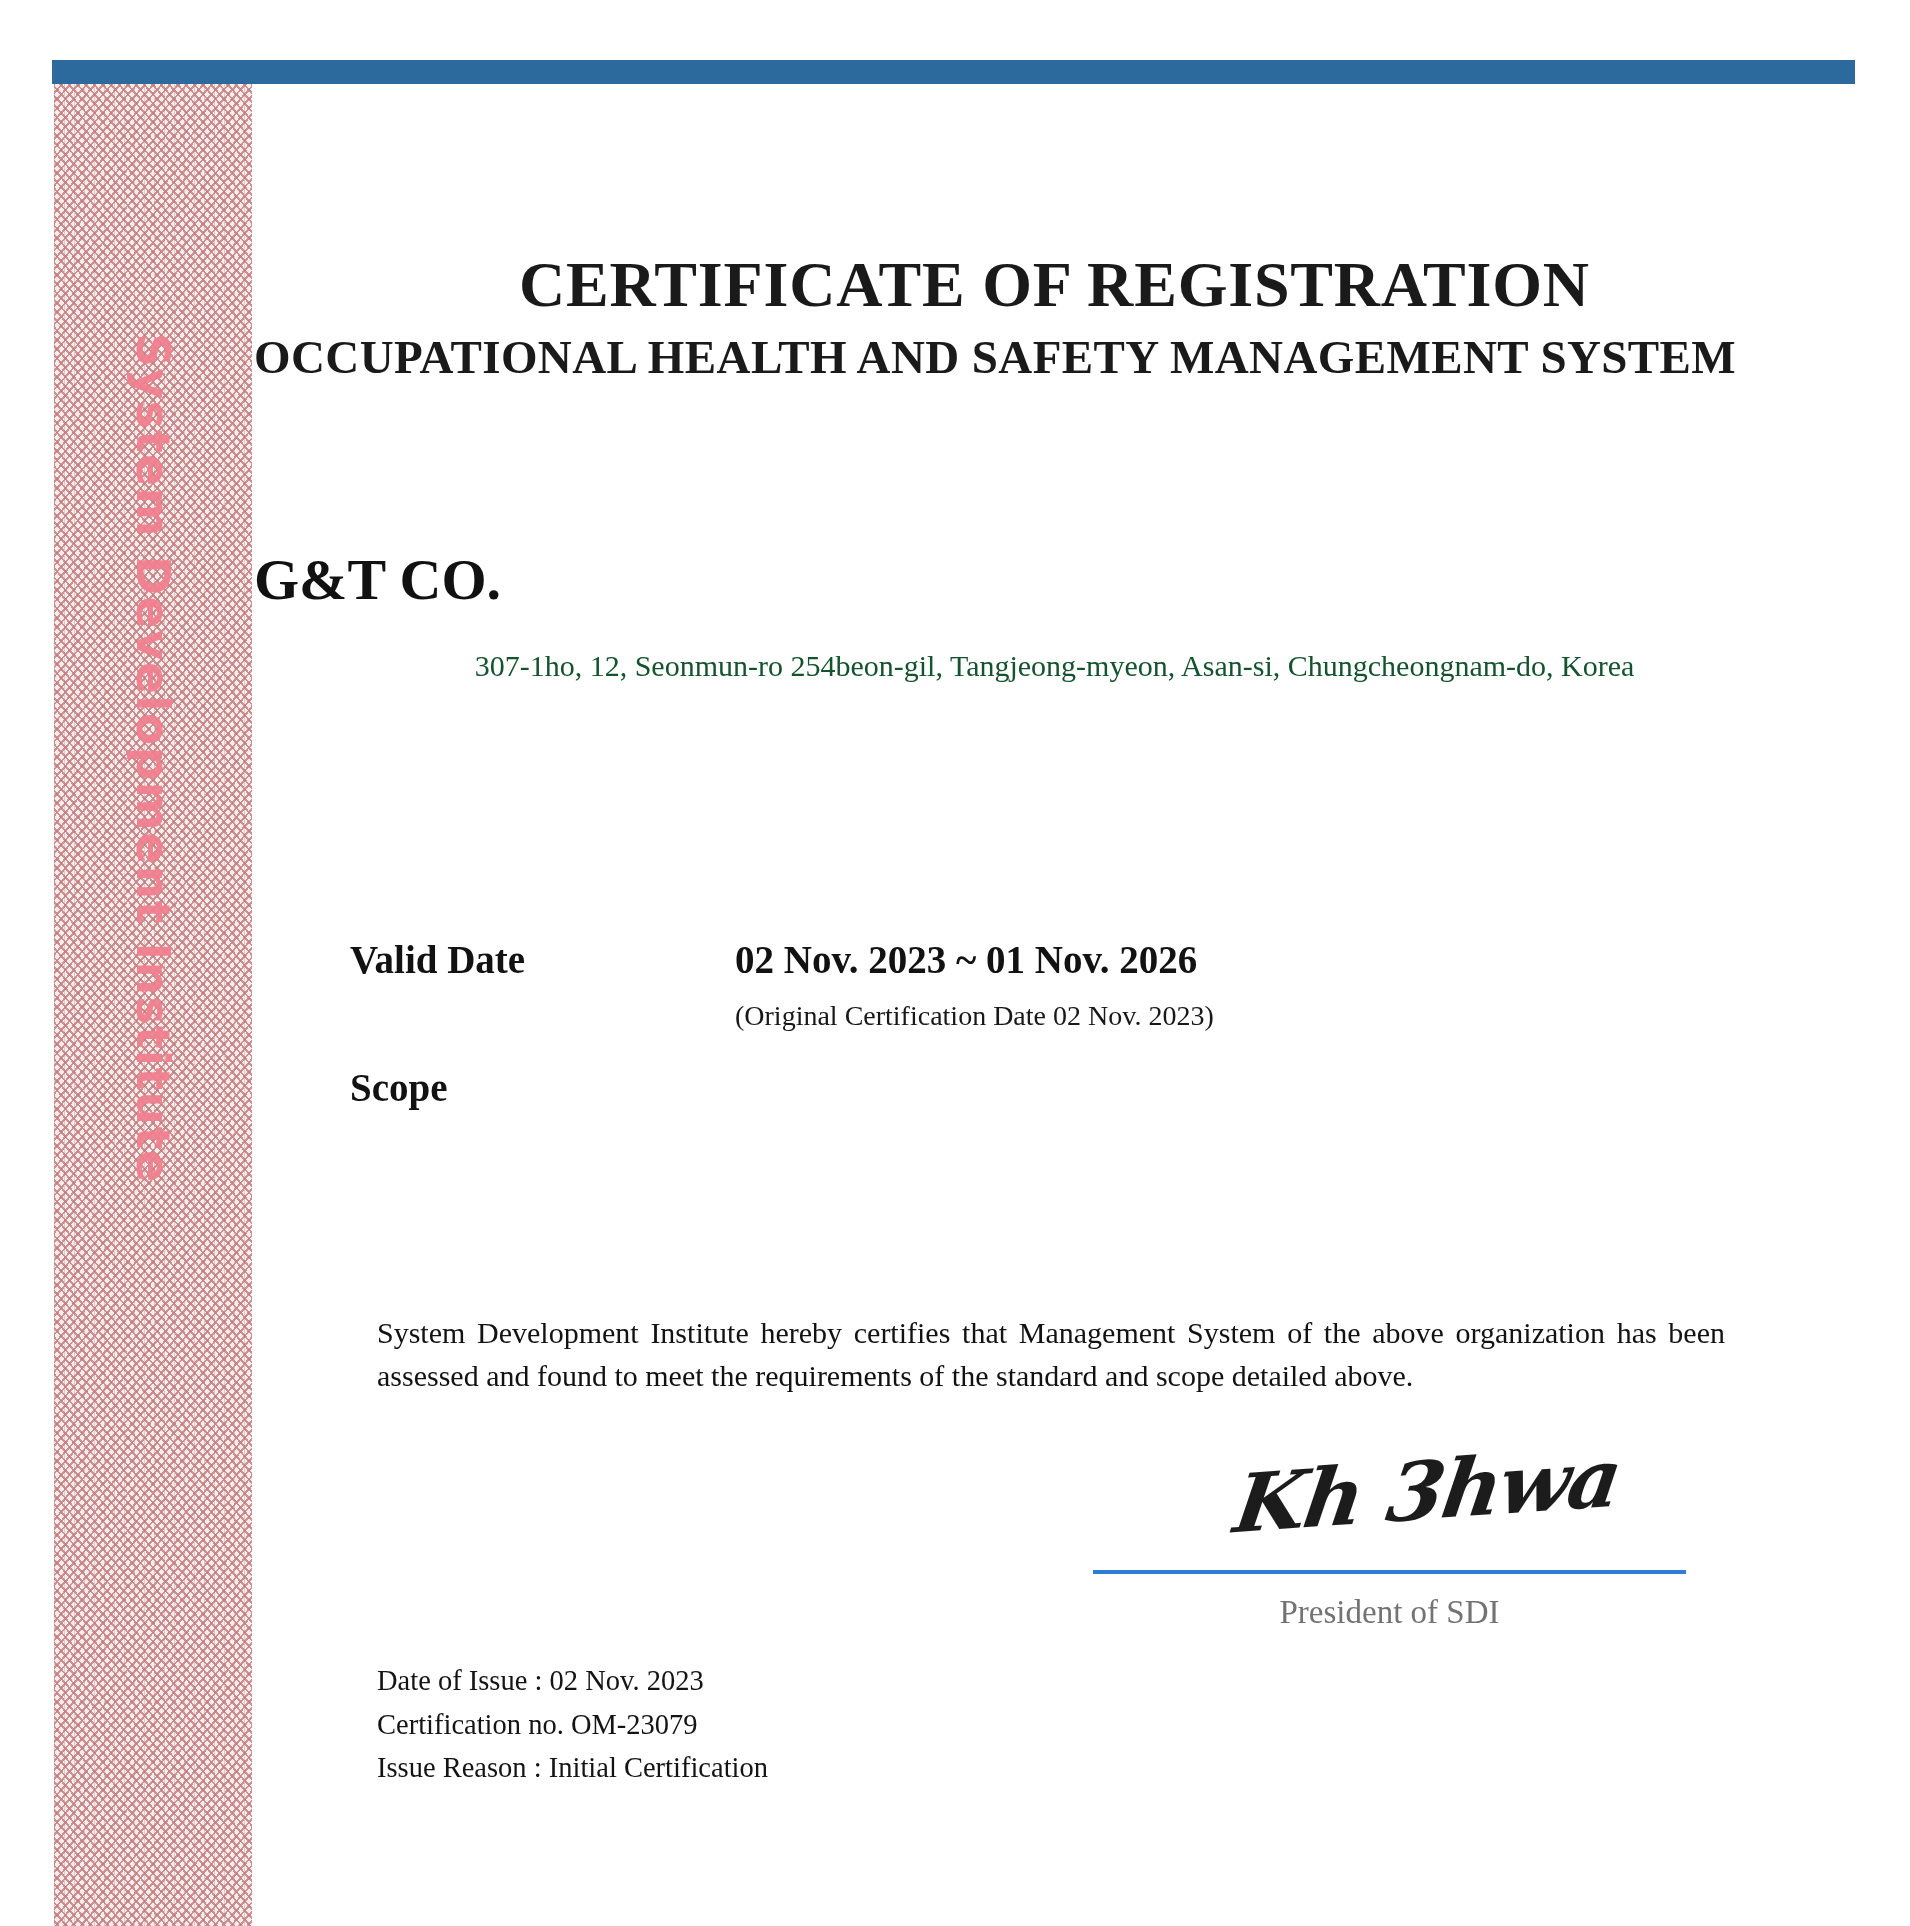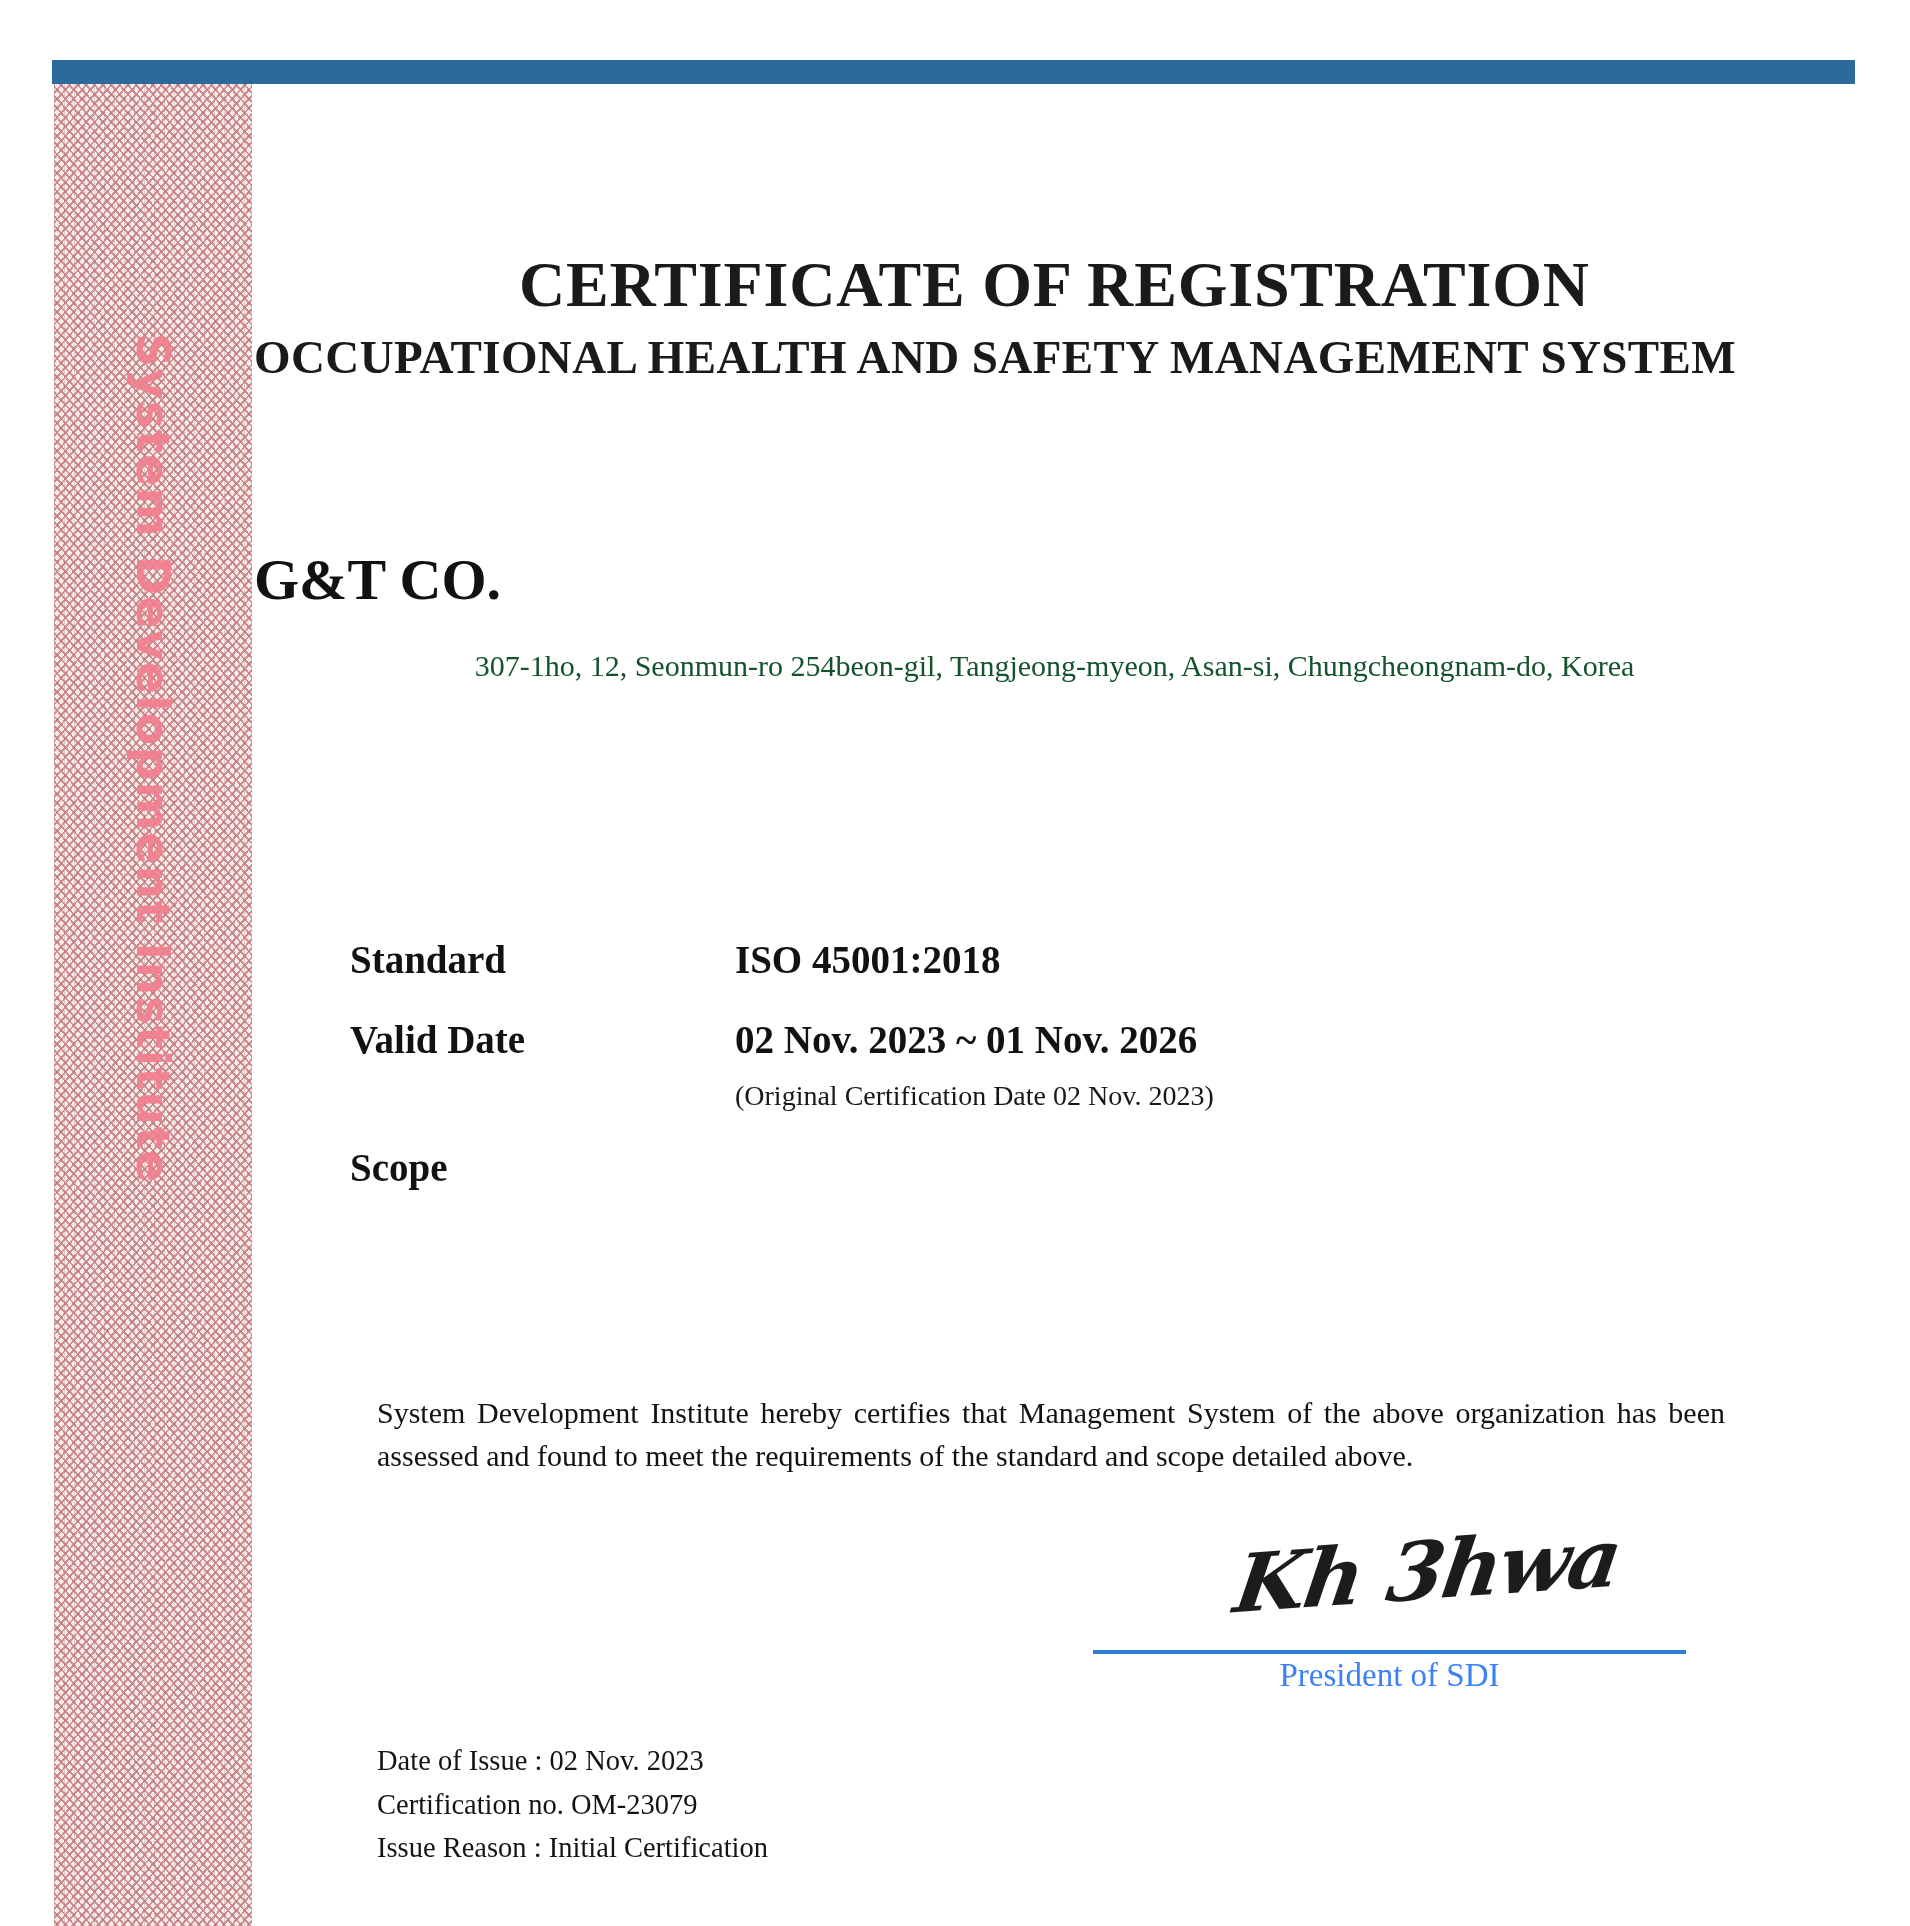--- a/index.html
+++ b/index.html
@@ -190,25 +190,25 @@
     position: absolute;
     right: 39px;
     top: 127px;
     width: 593px;
     height: 3.5px;
     background: #2e7fd4;
   }
   .sig-title {
     position: absolute;
     right: 39px;
-    top: 134px;
+    top: 151px;
     width: 593px;
     text-align: center;
     font-size: 33px;
-    color: #3b82f6;
+    color: #737373;
   }
 
   
   .issue-info {
     margin-top: 0px;
     margin-left: 123px;
     font-size: 28.5px;
     line-height: 1.52;
     color: #141414;
   }
@@ -228,24 +228,20 @@
   <div class="content">
 
     <div class="title-main">CERTIFICATE OF REGISTRATION</div>
     <div class="title-sub">OCCUPATIONAL HEALTH AND SAFETY MANAGEMENT SYSTEM</div>
 
     <div class="org-name">G&amp;T CO.</div>
     <div class="org-address">307-1ho, 12, Seonmun-ro 254beon-gil, Tangjeong-myeon, Asan-si, Chungcheongnam-do, Korea</div>
 
     <div class="details">
 
-      <div class="det-row">
-        <div class="det-label">Standard</div>
-        <div class="det-value">ISO 45001:2018</div>
-      </div>
 
       <div class="det-row">
         <div class="det-label">Valid Date</div>
         <div class="det-value">
           <div>02 Nov. 2023 ~ 01 Nov. 2026</div>
           <div class="det-sub">(Original Certification Date  02 Nov. 2023)</div>
         </div>
       </div>
 
       <div class="det-row">

